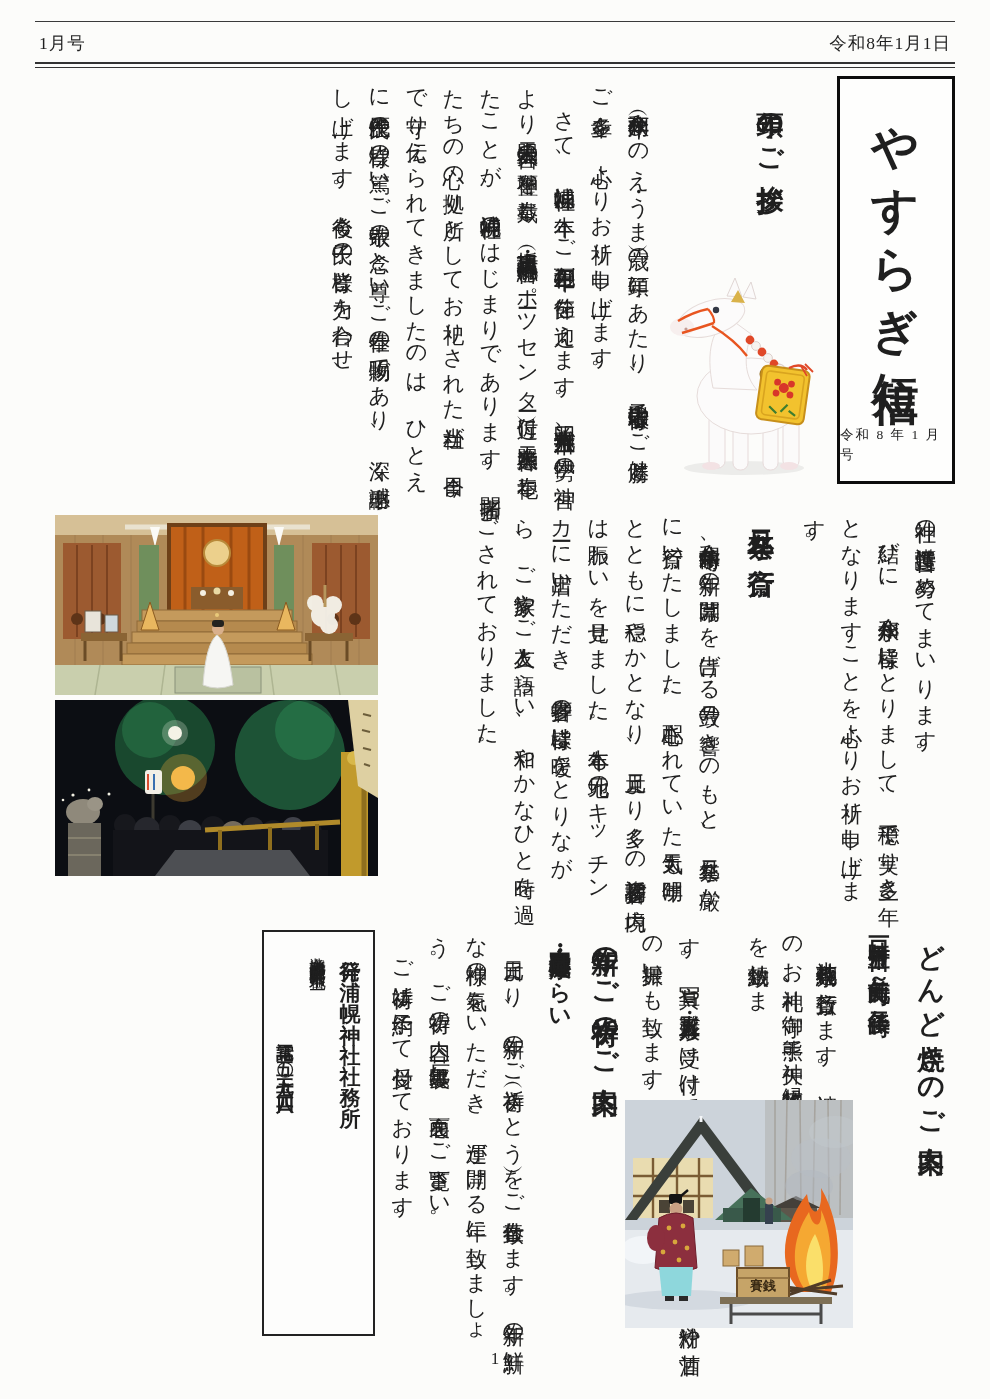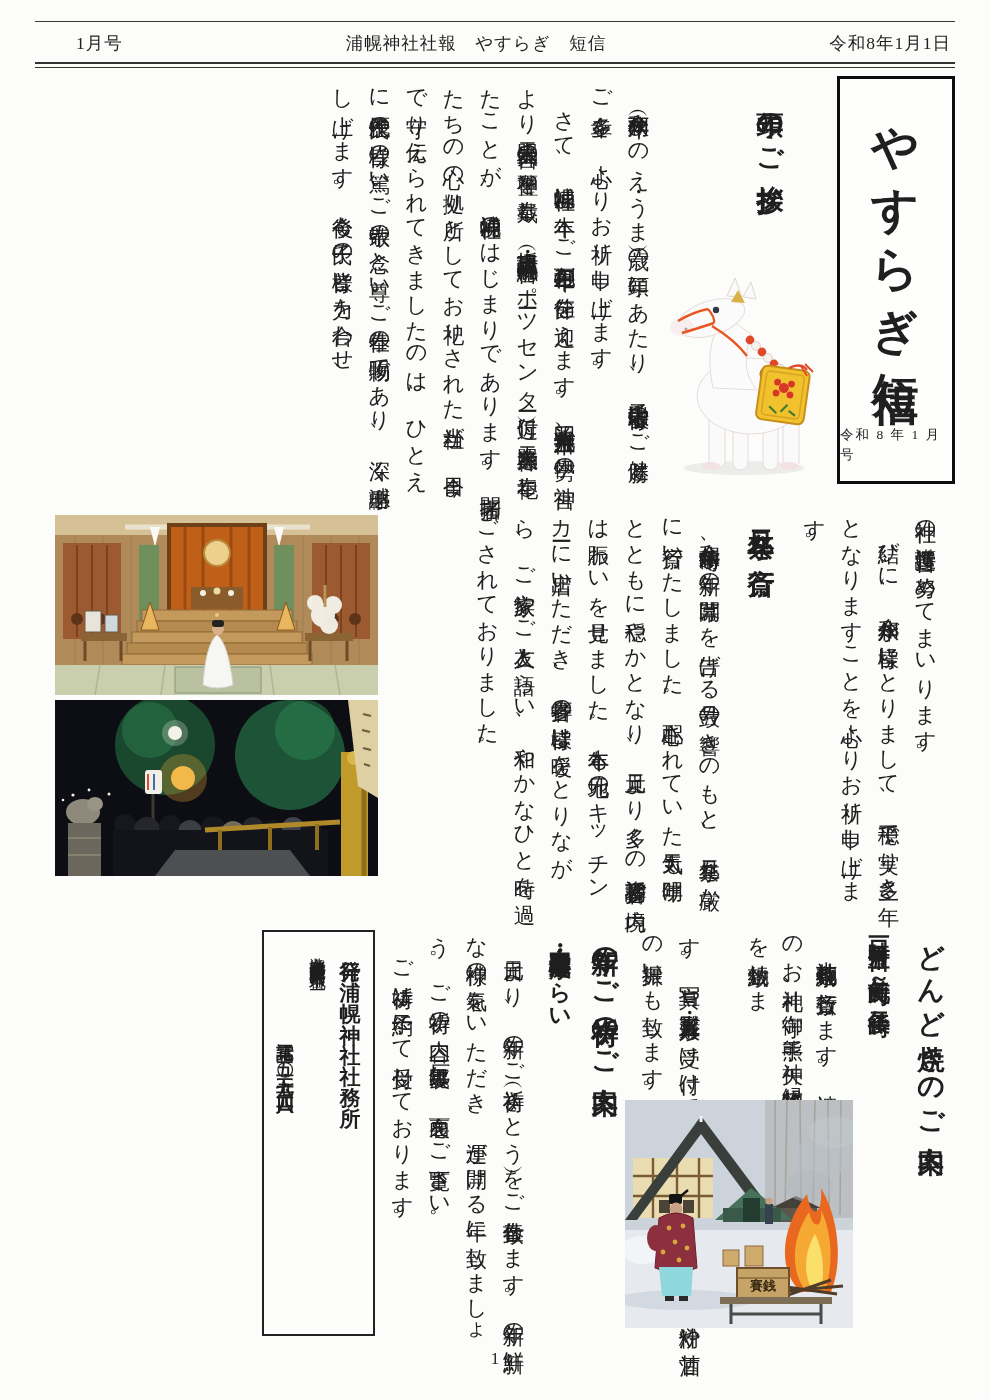--- a/index.html
+++ b/index.html
@@ -5,21 +5,21 @@
   html,body{margin:0;padding:0;}
   body{
     width:990px;height:1399px;
     background:#fcfcfa;color:#1f1f1f;
     font-family:"Liberation Serif","DejaVu Serif",serif;
     position:relative;overflow:hidden;
   }
   .page{position:absolute;inset:0;padding:0 35px;box-sizing:border-box;}
   .topline{margin-top:21px;border-top:1.5px solid #3a3a3a;}
   .header{display:flex;justify-content:space-between;align-items:center;
-    padding:9px 4px 7px;font-size:17.5px;letter-spacing:1px;margin-left:37px;}
+    padding:9px 4px 7px;font-size:17.5px;letter-spacing:1px;}
   .dblrule{height:3px;border-top:2.2px solid #333;border-bottom:1px solid #333;}
 
   .vert{writing-mode:vertical-rl;text-orientation:upright;}
   p{margin:0;white-space:pre-line;}
   h2,h3{margin:0;white-space:pre-line;font-weight:700;}
 
   
   .sec-top{position:relative;height:422px;margin-top:6px;}
   .masthead{position:absolute;right:0;top:2px;width:112px;height:402px;
     border:3px solid #0c0c0c;background:#fefefd;display:flex;flex-direction:column;align-items:center;}
@@ -65,21 +65,20 @@
 </style>
 </head>
 <body>
 
 <div class="page">
 
   <div class="topline"></div>
 
   <div class="header">
     <span>1月号</span>
-    <span>浦幌神社社報　やすらぎ　短信</span>
     <span>令和8年1月1日</span>
   </div>
   <div class="dblrule"></div>
 
   <section class="sec-top">
 
     <div class="masthead">
       <div class="mast-title">やすらぎ短信</div>
       <div class="mast-issue">令和 8 年
 1 月号</div>

